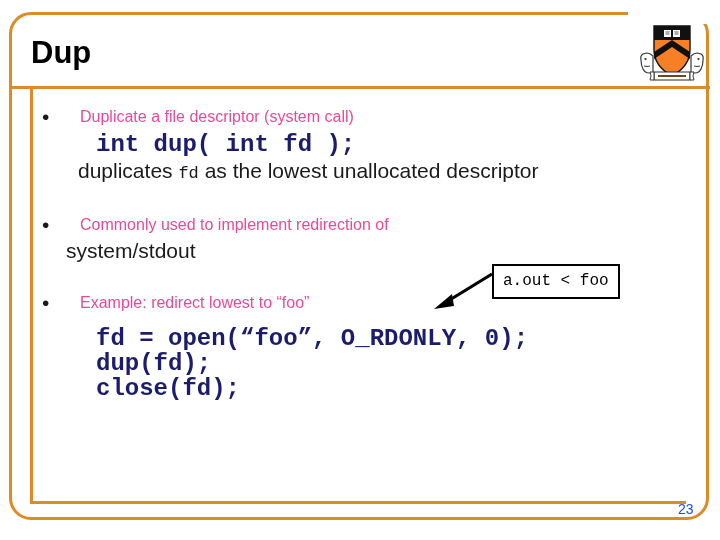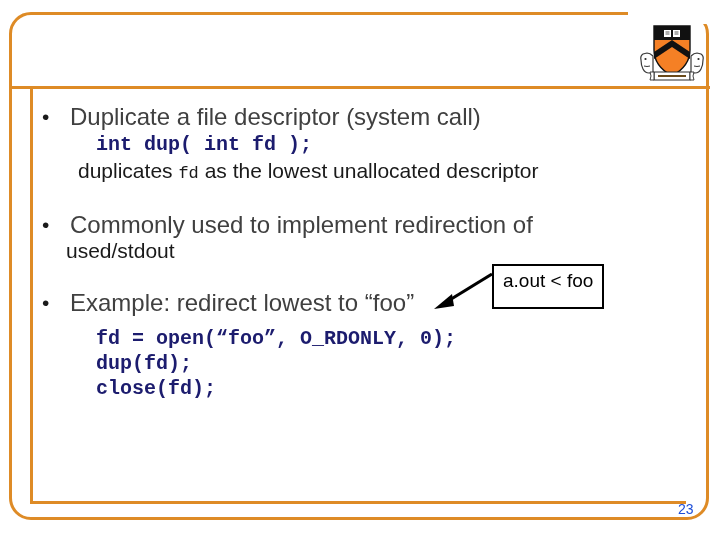--- a/index.html
+++ b/index.html
@@ -104,31 +104,31 @@
   .bullet-dot {
     position: absolute;
     left: 0px;
     top: 0px;
     font-size: 21px;
     line-height: 26px;
     color: #1a1a1a;
   }
   .bullet-text {
     display: block;
-    margin-left: 28px;
-    color: #404040;
-    font-size: 24px;
+    margin-left: 38px;
+    color: #ec4899;
+    font-size: 16px;
     line-height: 26px;
   }
   .code {
     display: block;
     font-family: "Liberation Mono", "DejaVu Sans Mono", monospace;
     font-weight: bold;
     color: #1c1c6e;
-    font-size: 20px;
+    font-size: 24px;
     line-height: 25px;
     white-space: pre;
   }
   .mono-inline {
     font-family: "Liberation Mono", "DejaVu Sans Mono", monospace;
     font-weight: normal;
     font-size: 17px;
     color: #1a1a1a;
   }
 
@@ -146,27 +146,27 @@
   .code-block { position: absolute; left: 54px; top: 222px; }
 
   
   .callout {
     position: absolute;
     left: 492px;
     top: 264px;
     padding: 3px 9px 4px 9px;
     border: 2px solid #000000;
     background: #ffffff;
-    font-family: Liberation Sans, sans-serif;
-    font-size: 19px;
+    font-family: Liberation Mono, monospace;
+    font-size: 16px;
     line-height: 24px;
     color: #000000;
     white-space: pre;
     box-sizing: border-box;
-    height: 45px;
+    height: 35px;
   }
   .callout-arrow {
     position: absolute;
     left: 430px;
     top: 268px;
     width: 70px;
     height: 45px;
   }
 
   
@@ -183,20 +183,21 @@
 <body>
 
 <div id="slide">
 
   <div class="frame-outer"></div>
   <div class="frame-top-mask"></div>
   <div class="title-rule"></div>
   <div class="body-rail"></div>
   <div class="body-rule-bottom"></div>
 
+  <div class="slide-title">Dup</div>
 
   <div class="logo">
     <svg viewBox="0 0 70 72" width="70" height="72" xmlns="http://www.w3.org/2000/svg">
 
       <g>
         <path d="M6 40 q-3 2 -2 6 q0 5 2 9 q2 4 6 4 l4 0 l0 -17 q-3 -3 -6 -3 z" fill="#ffffff" stroke="#3a3a3a" stroke-width="1.2"></path>
         <circle cx="8.5" cy="45" r="1.1" fill="#2b2b2b"></circle>
         <path d="M7 52 q3 1 6 0" stroke="#3a3a3a" stroke-width="1" fill="none"></path>
       </g>
 
@@ -236,21 +237,21 @@
       <span class="bullet-dot">•</span>
       <span class="bullet-text">Duplicate a file descriptor (system call)</span>
     </div>
     <div class="code b1-code">int dup( int fd );</div>
     <div class="b1-sub"><span>duplicates </span><span class="mono-inline">fd</span><span> as the lowest unallocated descriptor</span></div>
 
     <div class="bullet-row b2">
       <span class="bullet-dot">•</span>
       <span class="bullet-text">Commonly used to implement redirection of</span>
     </div>
-    <div class="b2-l2">used/stdout</div>
+    <div class="b2-l2">system/stdout</div>
 
     <div class="bullet-row b3">
       <span class="bullet-dot">•</span>
       <span class="bullet-text">Example: redirect lowest to “foo”</span>
     </div>
 
     <div class="code-block">
       <div class="code">fd = open(“foo”, O_RDONLY, 0);</div>
       <div class="code">dup(fd);</div>
       <div class="code">close(fd);</div>

